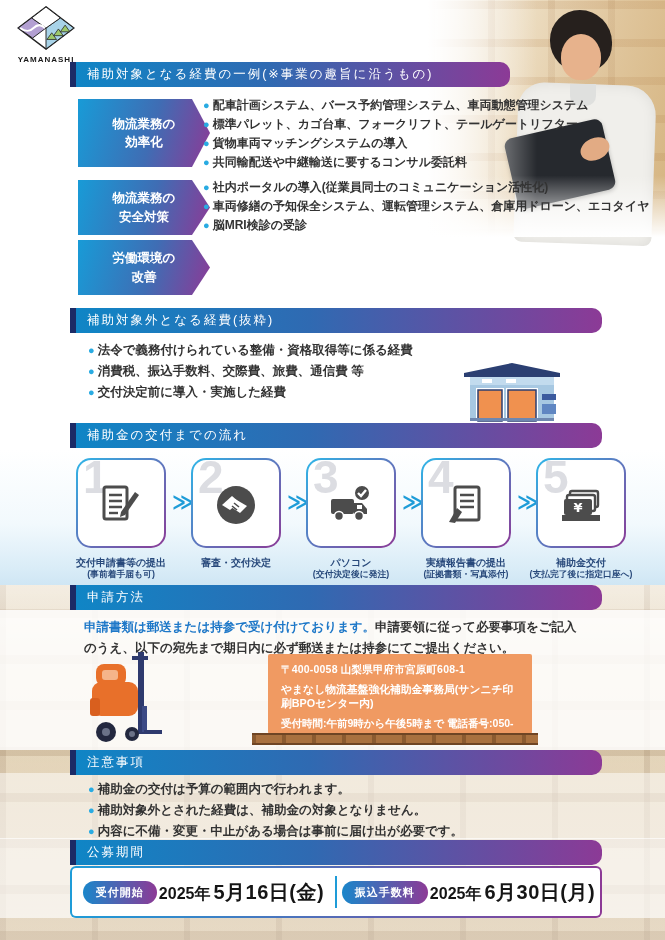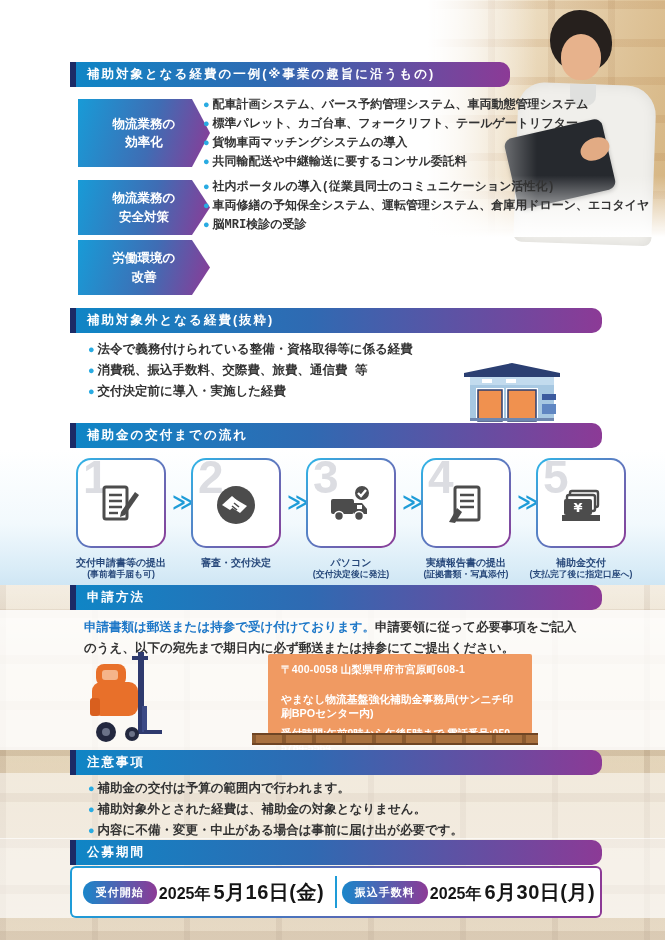--- a/index.html
+++ b/index.html
@@ -22,30 +22,30 @@
   .photo-top .fade-left{position:absolute;inset:0;background:linear-gradient(to right,#fff 0%,rgba(255,255,255,.75) 14%,rgba(255,255,255,0) 46%);}
   .photo-top .fade-bottom{position:absolute;inset:0;background:linear-gradient(to top,#fff 0%,rgba(255,255,255,0) 26%);}
 
   
   .logo{position:absolute;left:10px;top:6px;width:72px;text-align:center;z-index:5;}
   .logo .logo-text{font-size:8px;font-weight:bold;letter-spacing:1px;color:#1a1a1a;margin-top:1px;}
 
   
   .sec-h{position:absolute;left:70px;height:25px;border-radius:0 10px 10px 0;
     background:linear-gradient(90deg,#0f86c6 0%,#2f6ab2 45%,#8c3a96 100%);
-    color:#fff;font-size:12.5px;font-weight:bold;letter-spacing:2px;line-height:25px;
+    color:#fff;font-size:12.5px;font-weight:normal;letter-spacing:2px;line-height:25px;
     padding-left:17px;z-index:3;white-space:nowrap;}
   .sec-h::before{content:"";position:absolute;left:0;top:0;width:6px;height:100%;background:#1c2b66;}
 
   
   .cat-arrow{position:absolute;left:78px;width:132px;display:flex;flex-direction:column;align-items:center;justify-content:center;
     background:linear-gradient(105deg,#189bd7 0%,#3f6db4 55%,#8c3a96 100%);
     clip-path:polygon(0 0,calc(100% - 18px) 0,100% 50%,calc(100% - 18px) 100%,0 100%);
     color:#fff;font-size:12.5px;font-weight:bold;line-height:1.45;z-index:2;text-align:center;}
-  ul.blist{position:absolute;margin:0;padding:0;list-style:none;z-index:2;font-family:Liberation Mono, monospace;}
+  ul.blist{position:absolute;margin:0;padding:0;list-style:none;z-index:2;}
   ul.blist li{font-size:12px;font-weight:600;color:#333;line-height:19px;white-space:nowrap;}
   ul.blist .dot{color:#29abe2;margin-right:3px;font-size:11px;}
   ul.blist.wide li{line-height:21px;font-size:12.5px;}
 
   
   .warehouse{position:absolute;left:462px;top:360px;z-index:4;}
 
   
   .flow-bg{position:absolute;left:0;top:450px;width:665px;height:135px;
     background:linear-gradient(180deg,#ffffff 0%,#f2f9fd 55%,#d9ecf7 88%,#cfe6f4 100%);z-index:1;}
@@ -70,21 +70,21 @@
   .apply-overlay{position:absolute;left:0;top:610px;width:665px;height:140px;background:rgba(255,255,255,.84);z-index:1;}
   .notes-overlay{position:absolute;left:0;top:773px;width:665px;height:66px;background:rgba(255,255,255,.5);z-index:1;}
   .period-overlay{position:absolute;left:0;top:838px;width:665px;height:80px;background:rgba(255,255,255,.65);z-index:1;}
 
   
   .apply-lead{position:absolute;left:84px;top:617px;width:505px;font-size:12.5px;font-weight:bold;color:#333;line-height:1.7;z-index:2;}
   .apply-lead .hl{color:#1e78c8;}
   .addr-box{position:absolute;left:268px;top:654px;width:264px;height:80px;background:#f09a62;border-radius:2px;
     color:#fff;font-weight:bold;padding:9px 13px;z-index:2;}
   .addr-box .a1{font-size:10.5px;letter-spacing:.2px;}
-  .addr-box .a2{font-size:10.8px;margin-top:16px;}
+  .addr-box .a2{font-size:10.8px;margin-top:6px;}
   .addr-box .a3{font-size:10.5px;margin-top:6px;}
   .pallet{position:absolute;left:252px;top:733px;width:286px;height:12px;z-index:2;
     background:
       repeating-linear-gradient(90deg,#8a5a30 0 4px,#a9713f 4px 30px);
     border-top:2px solid #6f4524;border-bottom:2px solid #6f4524;}
   .forklift{position:absolute;left:84px;top:648px;z-index:2;}
 
   
   .period-box{position:absolute;left:70px;top:866px;width:532px;height:52px;border-radius:6px;padding:2px;
     background:linear-gradient(90deg,#1e9cd8,#8c3a96);z-index:3;}
@@ -111,20 +111,33 @@
     <div class="p-body"></div>
     <div class="p-collar"></div>
     <div class="p-hair"></div>
     <div class="p-face"></div>
     <div class="p-tablet"></div>
     <div class="p-hand"></div>
     <div class="fade-left"></div>
     <div class="fade-bottom"></div>
   </div>
 
+  <div class="logo">
+    <svg width="58" height="44" viewBox="0 0 60 46">
+      <polygon points="30,1 59,23 30,45 1,23" fill="#ffffff" stroke="#222" stroke-width="1.6"></polygon>
+      <polygon points="1,23 15,12.5 30,23 16,33.5" fill="#b3a0d2" stroke="#222" stroke-width="1"></polygon>
+      <polygon points="30,23 45,12.5 59,23 30,45" fill="#a8d3e8" stroke="#222" stroke-width="1"></polygon>
+      <polygon points="30,1 45,12.5 30,23 15,12.5" fill="#ffffff" stroke="#222" stroke-width="1"></polygon>
+      <path d="M3,23 q8,6 14,0 q6,-6 12,0" fill="none" stroke="#fff" stroke-width="2"></path>
+      <polygon points="31,35 36,28 41,35" fill="#9dc96b" stroke="#222" stroke-width="0.8"></polygon>
+      <polygon points="38,31 43,24 48,31" fill="#9dc96b" stroke="#222" stroke-width="0.8"></polygon>
+      <polygon points="45,27 50,20 55,27" fill="#9dc96b" stroke="#222" stroke-width="0.8"></polygon>
+    </svg>
+    <div class="logo-text">YAMANASHI</div>
+  </div>
 
   <div class="sec-h" style="top:62px;width:440px;">補助対象となる経費の一例(※事業の趣旨に沿うもの)</div>
 
   <div class="cat-arrow" style="top:99px;height:68px;">
     <div>物流業務の</div>
     <div>効率化</div>
   </div>
   <ul class="blist" style="left:203px;top:96px;">
     <li><span class="dot">●</span><span>配車計画システム、バース予約管理システム、車両動態管理システム</span></li>
     <li><span class="dot">●</span><span>標準パレット、カゴ台車、フォークリフト、テールゲートリフター</span></li>

